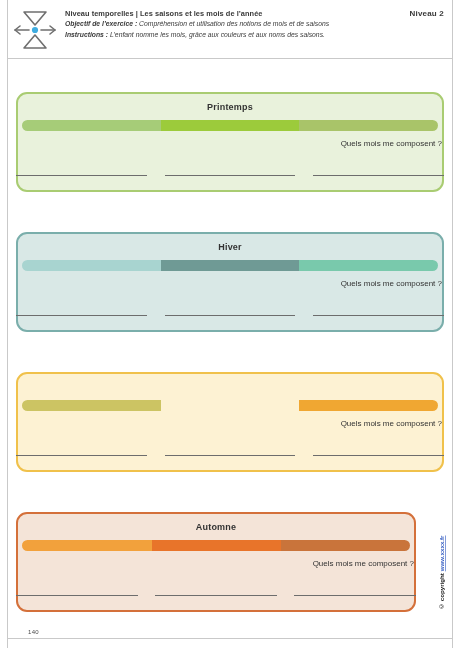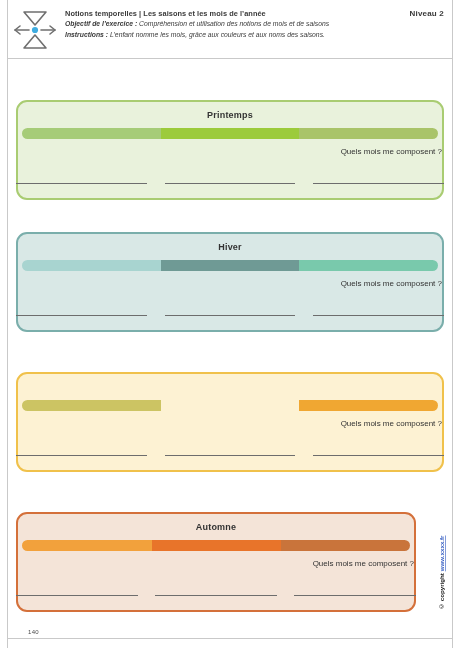--- a/index.html
+++ b/index.html
@@ -197,29 +197,29 @@
           <line x1="3" y1="21" x2="17" y2="21"></line>
           <polyline points="8,17 3,21 8,25"></polyline>
           <line x1="29" y1="21" x2="43" y2="21"></line>
           <polyline points="38,17 43,21 38,25"></polyline>
         </g>
         <circle cx="23" cy="21" r="3.1" fill="#3eace0"></circle>
       </svg>
     </div>
 
     <div class="header-texts">
-      <div class="h-title">Notions temporelles | Les saisons et les mois de l’année</div>
+      <div class="h-title">Niveau temporelles | Les saisons et les mois de l’année</div>
       <div class="h-row"><b>Objectif de l’exercice :</b><i> Compréhension et utilisation des notions de mois et de saisons</i></div>
       <div class="h-row"><b>Instructions :</b><i> L’enfant nomme les mois, grâce aux couleurs et aux noms des saisons.</i></div>
     </div>
 
     <div class="level">Niveau 2</div>
   </div>
 
-  <div class="card" id="card-0" style="top: 92px; left: 16px; width: 428px; height: 100px; border-color: rgb(169, 204, 114); background: rgb(233, 242, 220); margin-top: 8px;">
+  <div class="card" id="card-0" style="top: 92px; left: 16px; width: 428px; height: 100px; border-color: rgb(169, 204, 114); background: rgb(233, 242, 220);">
     <div class="card-title">Printemps</div>
     <div class="bar">
       <span class="seg1" style="background: rgb(166, 204, 120);"></span>
       <span class="seg2" style="background: rgb(156, 203, 59);"></span>
       <span class="seg3" style="background: rgb(169, 196, 105);"></span>
     </div>
     <div class="question">Quels mois me composent ?</div>
     <div class="lines">
       <span style="background: rgb(109, 109, 109);"></span>
       <span style="background: rgb(109, 109, 109);"></span>

